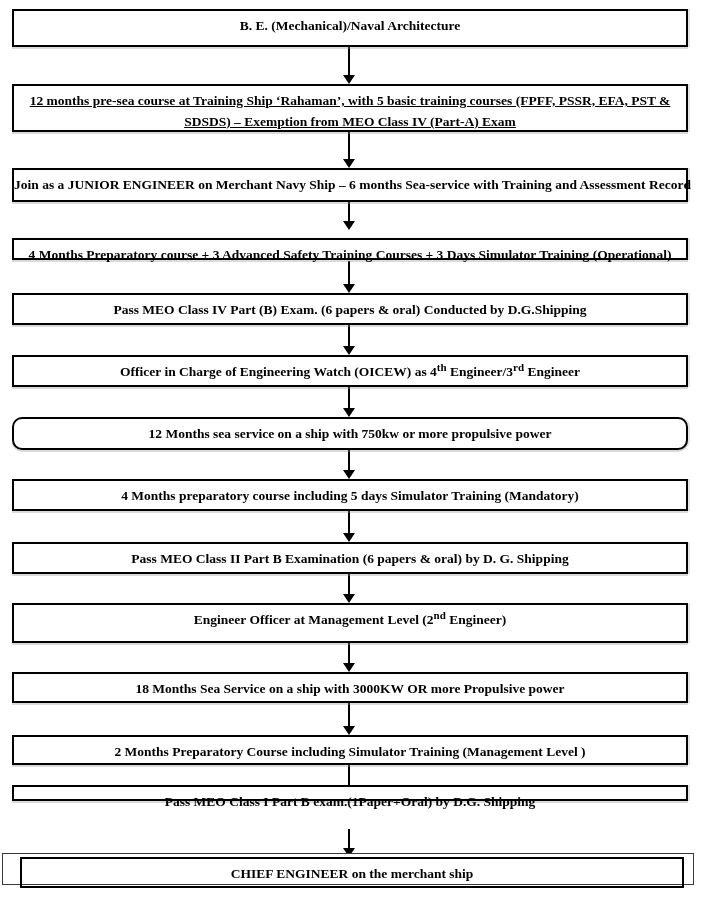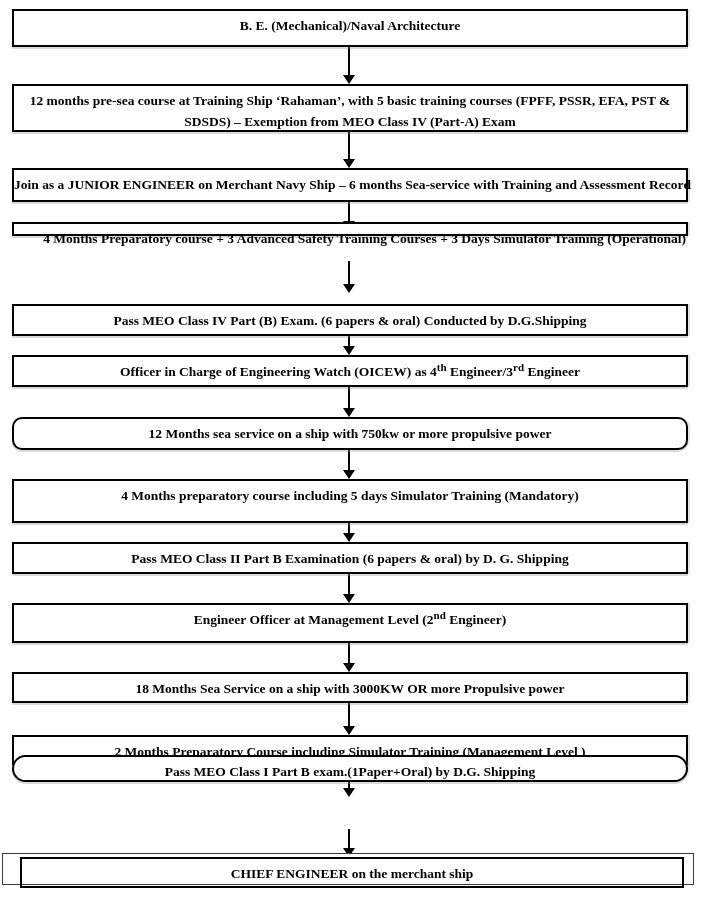--- a/index.html
+++ b/index.html
@@ -82,64 +82,64 @@
 
 <div class="canvas">
   <div id="flow">
       <div class="box" style="top: 9px; height: 38px;">
         <div class="line">B. E. (Mechanical)/Naval Architecture</div>
       </div>
       <div class="arrow" style="top: 47px; height: 37px;">
         <div class="arrow-line" style="height: 29px;"></div>
         <div class="arrow-head"></div>
       </div>
-      <div class="box" style="top: 84px; height: 48px;">
+      <div class="box" style="top: 84px; height: 48px; text-decoration: underline;">
         <div class="line">12 months pre-sea course at Training Ship ‘Rahaman’, with 5 basic training courses (FPFF, PSSR, EFA, PST &amp;</div>
         <div class="line">SDSDS) – Exemption from MEO Class IV (Part-A) Exam</div>
       </div>
       <div class="arrow" style="top: 132px; height: 36px;">
         <div class="arrow-line" style="height: 28px;"></div>
         <div class="arrow-head"></div>
       </div>
       <div class="box" style="top: 168px; height: 34px;">
         <div class="line">Join as a JUNIOR ENGINEER on Merchant Navy Ship – 6 months Sea-service with Training and Assessment Record</div>
       </div>
       <div class="arrow" style="top: 202px; height: 28px;">
         <div class="arrow-line" style="height: 20px;"></div>
         <div class="arrow-head"></div>
       </div>
-      <div class="box" style="top: 222px; height: 14px; text-align: right;">
+      <div class="box" style="top: 238px; height: 22px;">
         <div class="line">4 Months Preparatory course + 3 Advanced Safety Training Courses + 3 Days Simulator Training (Operational)</div>
       </div>
       <div class="arrow" style="top: 261px; height: 32px;">
         <div class="arrow-line" style="height: 24px;"></div>
         <div class="arrow-head"></div>
       </div>
-      <div class="box" style="top: 304px; height: 32px;">
+      <div class="box" style="top: 293px; height: 32px;">
         <div class="line">Pass MEO Class IV Part (B) Exam. (6 papers &amp; oral) Conducted by D.G.Shipping</div>
       </div>
       <div class="arrow" style="top: 325px; height: 30px;">
         <div class="arrow-line" style="height: 22px;"></div>
         <div class="arrow-head"></div>
       </div>
       <div class="box" style="top: 355px; height: 32px;">
         <div class="line">Officer in Charge of Engineering Watch (OICEW) as 4<sup>th</sup> Engineer/3<sup>rd</sup> Engineer</div>
       </div>
       <div class="arrow" style="top: 387px; height: 30px;">
         <div class="arrow-line" style="height: 22px;"></div>
         <div class="arrow-head"></div>
       </div>
       <div class="box" style="top: 417px; height: 33px; border-radius: 10px;">
         <div class="line">12 Months sea service on a ship with 750kw or more propulsive power</div>
       </div>
       <div class="arrow" style="top: 450px; height: 29px;">
         <div class="arrow-line" style="height: 21px;"></div>
         <div class="arrow-head"></div>
       </div>
-      <div class="box" style="top: 479px; height: 44px;">
+      <div class="box" style="top: 479px; height: 32px;">
         <div class="line">4  Months preparatory course including 5 days Simulator Training (Mandatory)</div>
       </div>
       <div class="arrow" style="top: 511px; height: 31px;">
         <div class="arrow-line" style="height: 23px;"></div>
         <div class="arrow-head"></div>
       </div>
       <div class="box" style="top: 542px; height: 32px;">
         <div class="line">Pass MEO Class II Part B Examination (6 papers &amp; oral) by D. G. Shipping</div>
       </div>
       <div class="arrow" style="top: 574px; height: 29px;">
@@ -160,21 +160,21 @@
         <div class="arrow-line" style="height: 24px;"></div>
         <div class="arrow-head"></div>
       </div>
       <div class="box" style="top: 735px; height: 30px;">
         <div class="line">2 Months Preparatory Course including Simulator Training (Management Level )</div>
       </div>
       <div class="arrow" style="top: 765px; height: 32px;">
         <div class="arrow-line" style="height: 24px;"></div>
         <div class="arrow-head"></div>
       </div>
-      <div class="box" style="top: 755px; height: 27px; border-radius: 16px;">
+      <div class="box" style="top: 785px; height: 16px;">
         <div class="line">Pass MEO Class I Part B exam.(1Paper+Oral) by D.G. Shipping</div>
       </div>
       <div class="arrow" style="top: 829px; height: 28px;">
         <div class="arrow-line" style="height: 20px;"></div>
         <div class="arrow-head"></div>
       </div>
       <div class="final-underlay"></div>
       <div class="box box-final" style="top: 857px; height: 31px;">
         <div class="line">CHIEF ENGINEER on the merchant ship</div>
       </div>

